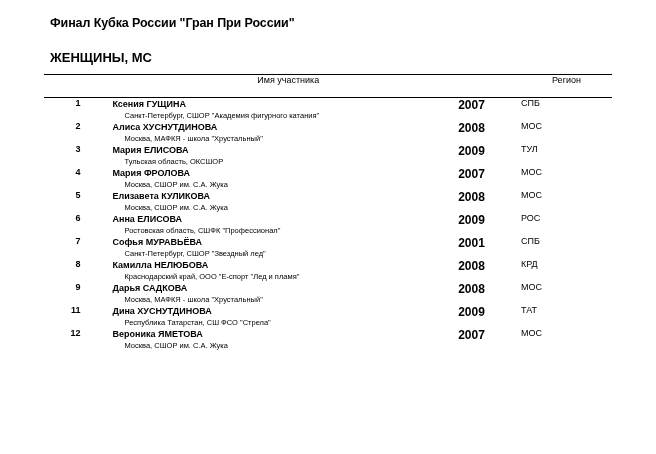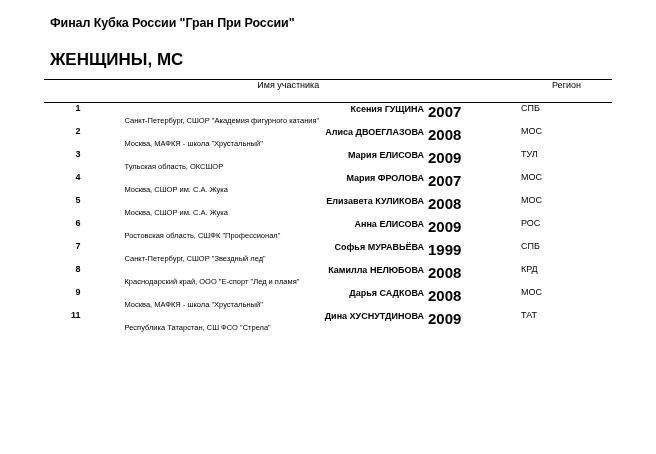--- a/index.html
+++ b/index.html
@@ -21,21 +21,21 @@
     box-sizing: border-box;
     padding: 10px 44px 0 44px;
   }
   .doc-title {
     font-size: 12.5px;
     font-weight: bold;
     letter-spacing: -0.1px;
     margin: 6px 0 0 6px;
   }
   .section-title {
-    font-size: 17px;
+    font-size: 13px;
     font-weight: bold;
     margin: 20px 0 9px 6px;
   }
   table.entries {
     width: 100%;
     border-collapse: collapse;
     table-layout: fixed;
   }
   table.entries th, table.entries td {
     padding: 0;
@@ -68,32 +68,31 @@
     text-align: right;
     padding-right: 10px !important;
   }
   .name-cell {
     padding-left: 22px !important;
   }
   .athlete {
     font-size: 9px;
     font-weight: bold;
     line-height: 12px;
-    text-align: right;
   }
   .club {
     font-size: 7.5px;
     font-weight: normal;
     line-height: 11px;
     padding-left: 12px;
   }
   .year {
-    font-size: 15px;
-    font-weight: bold;
-    text-align: left;
+    font-size: 12px;
+    font-weight: bold;
+    text-align: center;
     padding-left: 4px !important;
   }
   .region {
     font-size: 9px;
     font-weight: normal;
     text-align: left;
     padding-left: 6px !important;
   }
 </style>
 </head>
@@ -126,21 +125,21 @@
           <td class="name-cell">
             <div class="athlete">Ксения ГУЩИНА</div>
             <div class="club">Санкт-Петербург, СШОР "Академия фигурного катания"</div>
           </td>
           <td class="year">2007</td>
           <td class="region">СПБ</td>
         </tr>
         <tr class="entry-row">
           <td class="num">2</td>
           <td class="name-cell">
-            <div class="athlete">Алиса ДВОЕГЛАЗОВА</div>
+            <div class="athlete">Алиса ХУСНУТДИНОВА</div>
             <div class="club">Москва, МАФКЯ - школа "Хрустальный"</div>
           </td>
           <td class="year">2008</td>
           <td class="region">МОС</td>
         </tr>
         <tr class="entry-row">
           <td class="num">3</td>
           <td class="name-cell">
             <div class="athlete">Мария ЕЛИСОВА</div>
             <div class="club">Тульская область, ОКСШОР</div>
@@ -174,21 +173,21 @@
           </td>
           <td class="year">2009</td>
           <td class="region">РОС</td>
         </tr>
         <tr class="entry-row">
           <td class="num">7</td>
           <td class="name-cell">
             <div class="athlete">Софья МУРАВЬЁВА</div>
             <div class="club">Санкт-Петербург, СШОР "Звездный лед"</div>
           </td>
-          <td class="year">1999</td>
+          <td class="year">2001</td>
           <td class="region">СПБ</td>
         </tr>
         <tr class="entry-row">
           <td class="num">8</td>
           <td class="name-cell">
             <div class="athlete">Камилла НЕЛЮБОВА</div>
             <div class="club">Краснодарский край, ООО "Е-спорт "Лед и пламя"</div>
           </td>
           <td class="year">2008</td>
           <td class="region">КРД</td>
@@ -204,16 +203,25 @@
         </tr>
         <tr class="entry-row">
           <td class="num">11</td>
           <td class="name-cell">
             <div class="athlete">Дина ХУСНУТДИНОВА</div>
             <div class="club">Республика Татарстан, СШ ФСО "Стрела"</div>
           </td>
           <td class="year">2009</td>
           <td class="region">ТАТ</td>
         </tr>
+        <tr class="entry-row">
+          <td class="num">12</td>
+          <td class="name-cell">
+            <div class="athlete">Вероника ЯМЕТОВА</div>
+            <div class="club">Москва, СШОР им. С.А. Жука</div>
+          </td>
+          <td class="year">2007</td>
+          <td class="region">МОС</td>
+        </tr>
       </tbody>
   </table>
 
 </div>
 
 </body></html>

